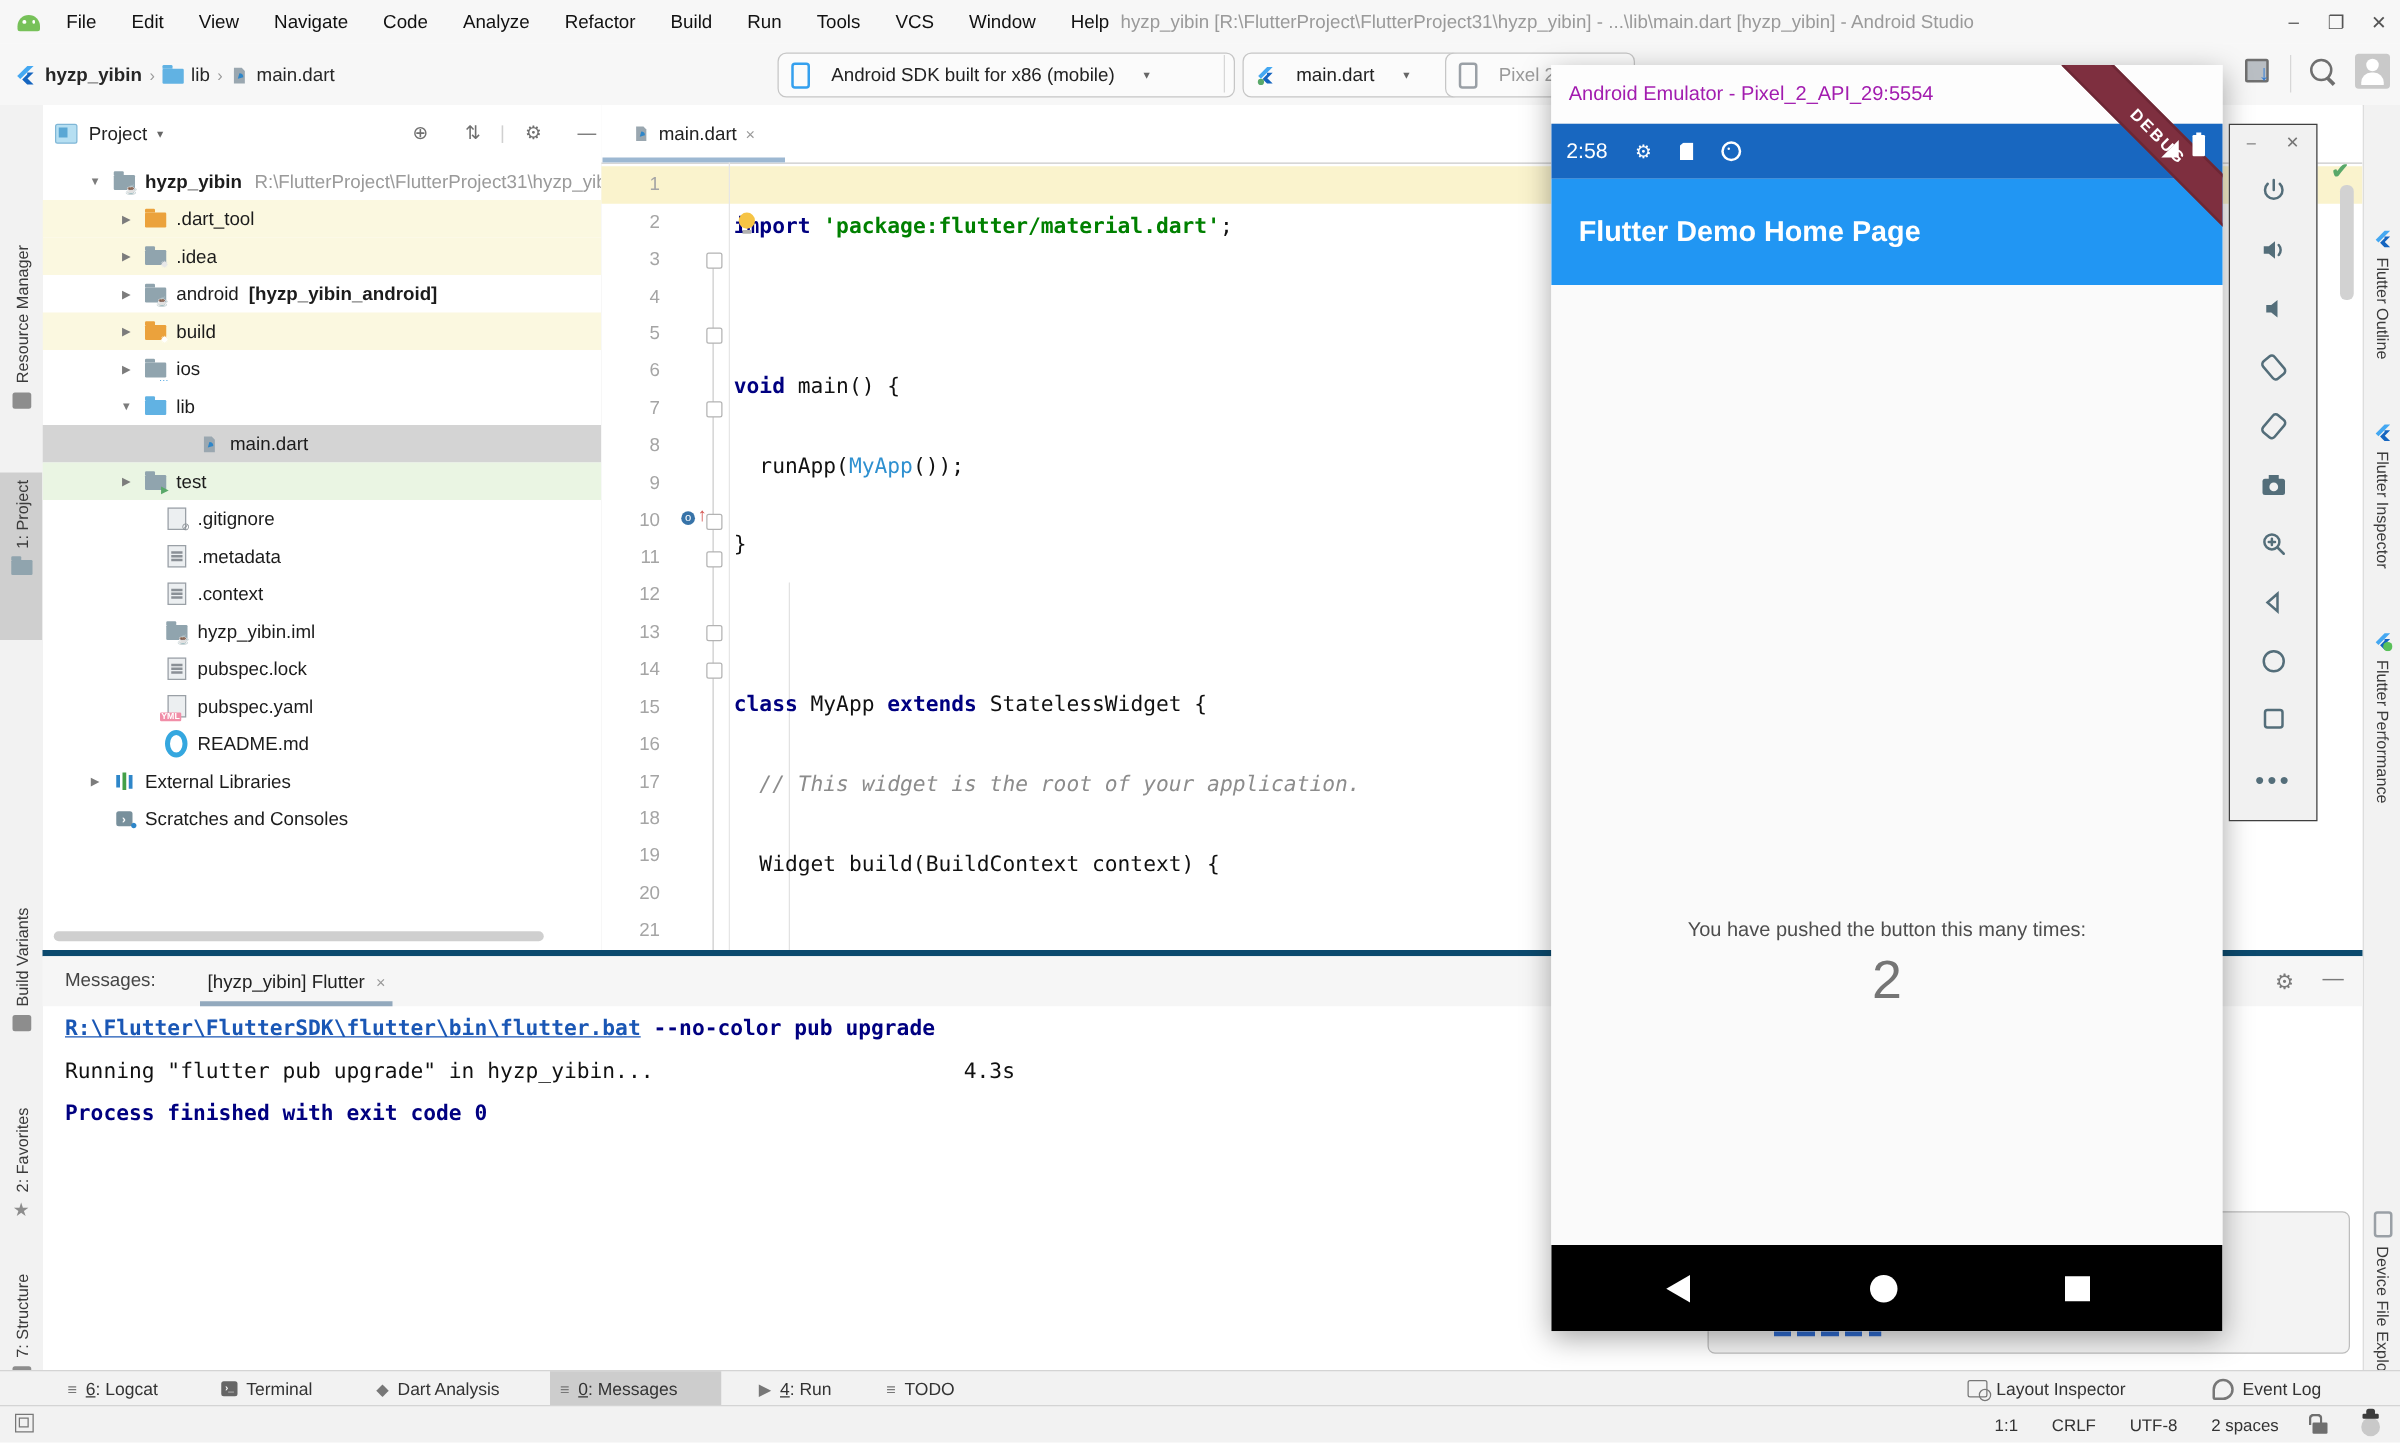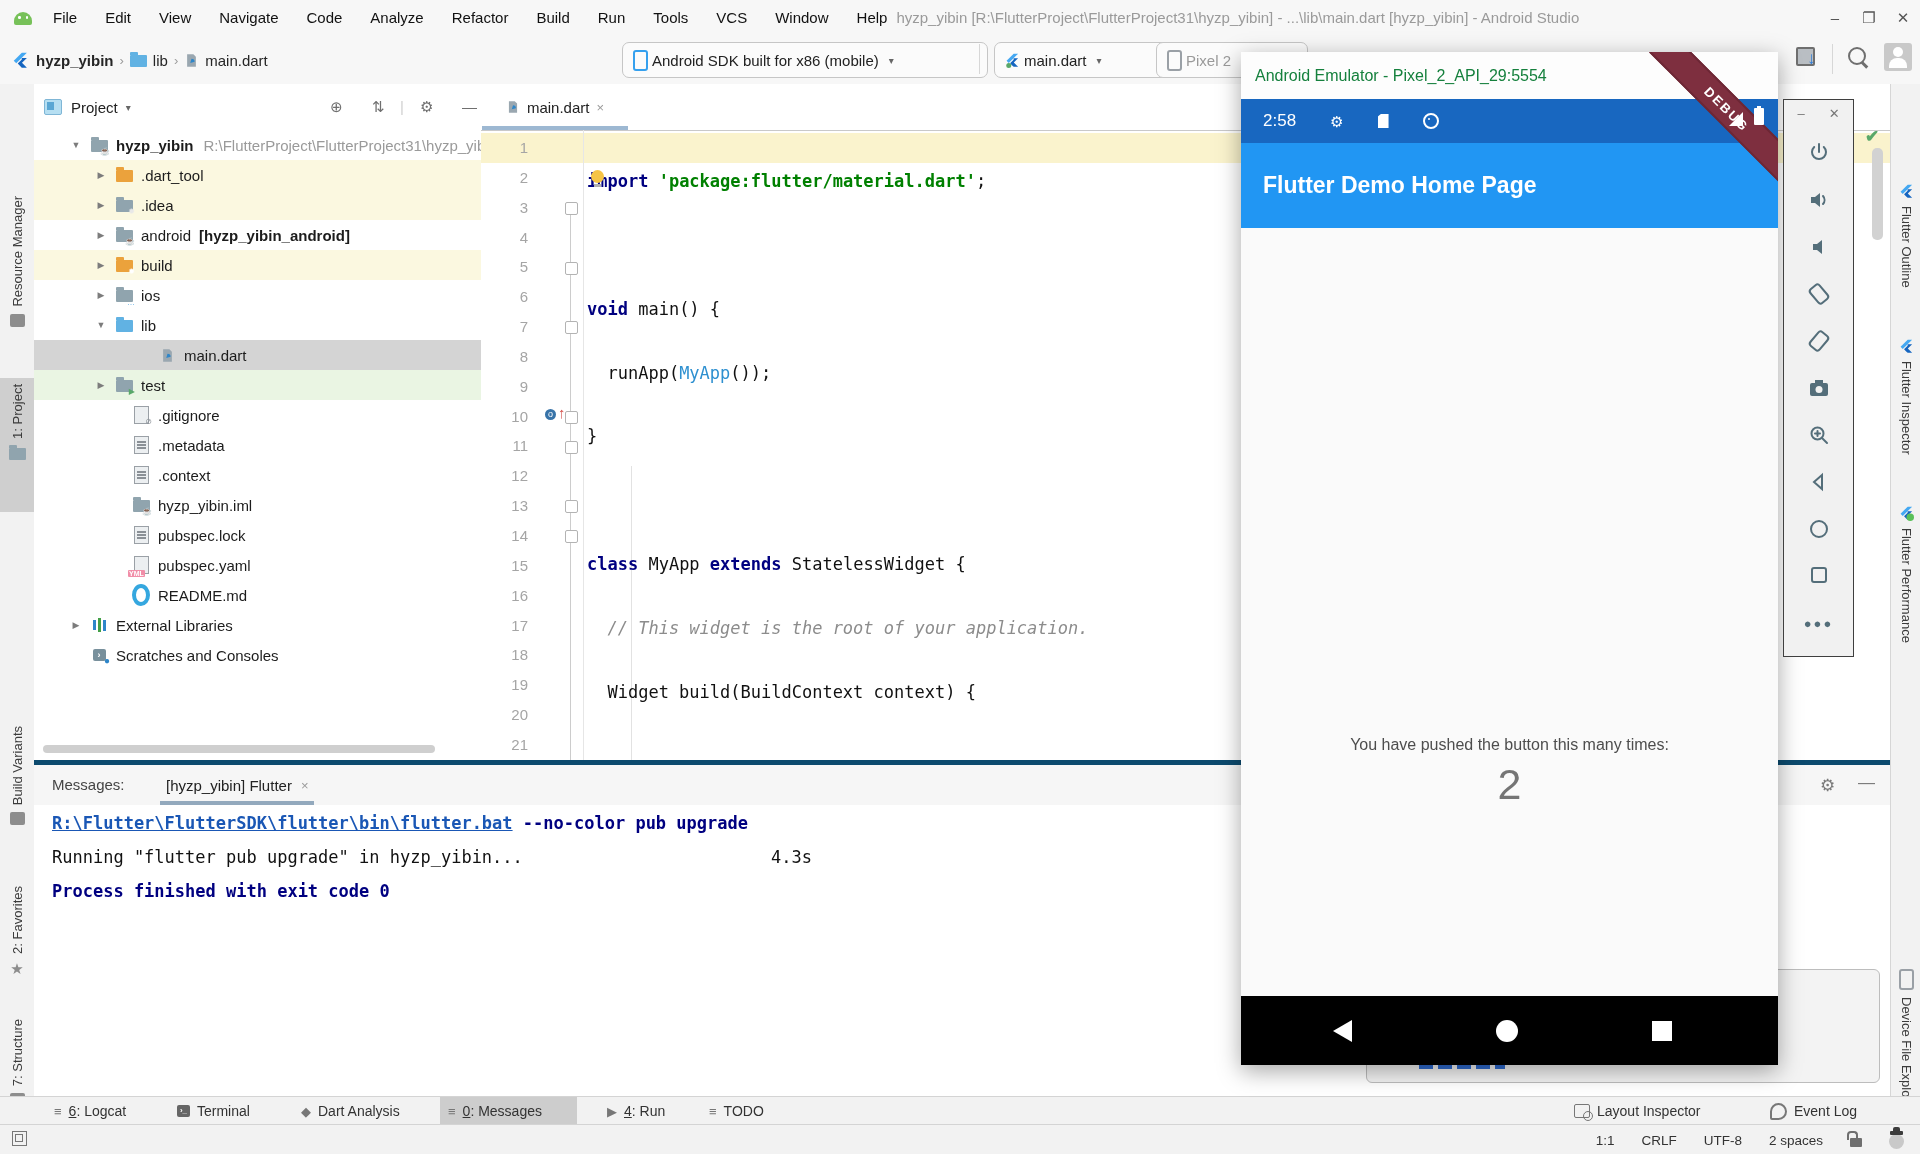--- a/index.html
+++ b/index.html
@@ -15,21 +15,21 @@
   #win-title{color:#9a9a9a;font-size:15px;white-space:nowrap;overflow:hidden;flex:1}
   .winbtn{width:34px;height:28px;display:flex;align-items:center;justify-content:center;color:#555;font-size:15px}
   #android-head{width:18px;height:13px;background:#77c159;border-radius:9px 9px 2px 2px;position:absolute;left:14px;top:12px}
   #android-head::before{content:"";position:absolute;left:4px;top:4px;width:2.5px;height:2.5px;border-radius:50%;background:#fff}
   #android-head::after{content:"";position:absolute;right:4px;top:4px;width:2.5px;height:2.5px;border-radius:50%;background:#fff}
 
   
   #toolbar{left:0;top:35px;width:1920px;height:49px;background:#f7f7f7;border-bottom:1px solid #d4d4d4}
   .crumb{font-size:15px;color:#262626}
   .crumb-sep{color:#9c9c9c;font-size:13px;padding:0 6px}
-  .combo{height:34px;border:1px solid #c6c6c6;border-radius:7px;background:#fbfbfb;display:flex;align-items:center;padding:0 10px;gap:4px}
+  .combo{height:34px;border:1px solid #c6c6c6;border-radius:7px;background:#fbfbfb;display:flex;align-items:center;padding:0 10px;gap:17px}
   .combo .caret{color:#666;font-size:10px;margin-left:6px}
   .phone-ico{width:11px;height:17px;border:2px solid #35a0ee;border-radius:3px}
   .phone-ico.gray{border-color:#9aa0a6}
   .vsep{width:1px;height:30px;background:#d7d7d7}
 
   
   .flogo{display:inline-block;line-height:0}
 
   
   .strip{background:#f2f2f2}
@@ -138,22 +138,22 @@
   .face-ico{width:15px;height:15px;background:#c9c9c9;border-radius:50%;position:relative;margin-top:3px}
   .face-ico::before{content:"";position:absolute;left:1px;top:-3px;width:13px;height:4px;background:#3c3c3c;border-radius:1px}
   .face-ico::after{content:"";position:absolute;left:4px;top:-7px;width:7px;height:5px;background:#3c3c3c;border-radius:2px 2px 0 0}
   #restore-ico{position:absolute;left:12px;top:6px;width:13px;height:13px;border:1.5px solid #777}
   #restore-ico::after{content:"";position:absolute;left:2px;top:2px;width:6px;height:6px;border:1.5px solid #777}
 
   
   #emu{left:1241px;top:52px;width:537px;height:1013px;background:#fff;z-index:40;
        box-shadow:0 6px 22px rgba(0,0,0,.35);overflow:hidden}
   #emu-title{position:absolute;left:0;top:0;width:100%;height:47px;background:#fdfdfd;border-bottom:1px solid #e2e2e2;
-       display:flex;align-items:center;padding-left:14px;font-size:16px;color:#15803d}
-  #emu-status{position:absolute;left:0;top:47px;width:100%;height:44px;background:#1867c0;color:#fff;display:flex;align-items:center;padding:0 22px;gap:34px}
+       display:flex;align-items:center;padding-left:14px;font-size:16px;color:#a21caf}
+  #emu-status{position:absolute;left:0;top:47px;width:100%;height:44px;background:#1867c0;color:#fff;display:flex;align-items:center;padding:0 12px;gap:22px}
   #emu-status .time{font-size:17px}
   .sb-ico{color:#fff;font-size:15px;line-height:1}
   .sd-ico{width:11px;height:14px;background:#fff;clip-path:polygon(30% 0,100% 0,100% 100%,0 100%,0 20%)}
   .ring-ico{width:12px;height:12px;border:2px solid #fff;border-radius:50%;position:relative}
   .ring-ico::after{content:"";position:absolute;left:3px;top:3px;width:2px;height:2px;background:#fff;border-radius:50%}
   #emu-sticons{position:absolute;right:14px;top:56px;display:flex;gap:11px;z-index:5}
   .signal-ico{width:0;height:0;border-left:14px solid transparent;border-bottom:14px solid #fff;margin-top:4px}
   .batt-ico{width:10px;height:17px;background:#fff;border-radius:1px;position:relative}
   .batt-ico::before{content:"";position:absolute;left:3px;top:-2px;width:4px;height:2px;background:#fff}
   #debug-ribbon{position:absolute;right:-44px;top:42px;width:190px;height:26px;background:#7e2f3f;transform:rotate(45deg);

